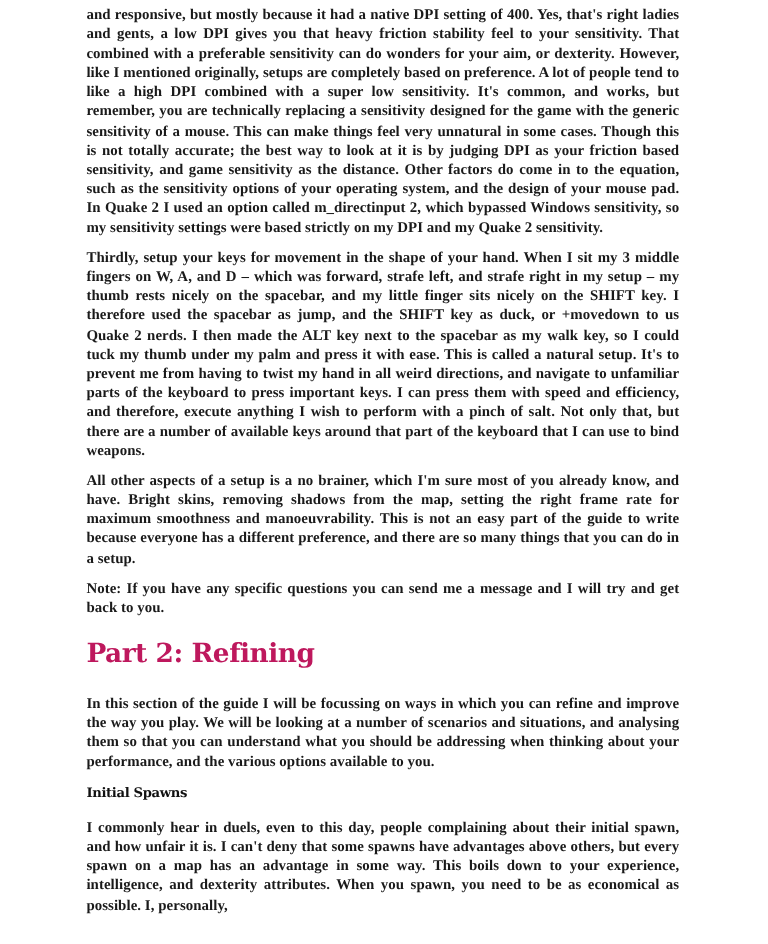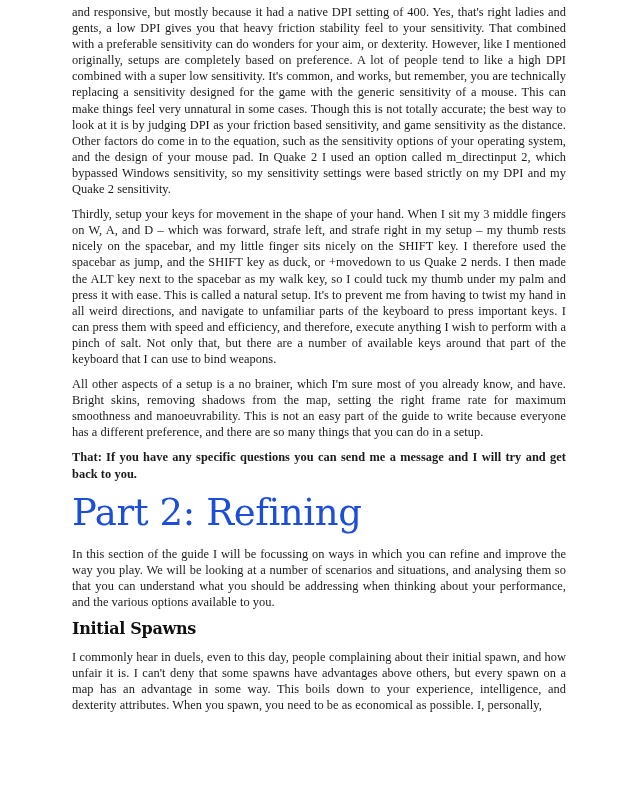--- a/index.html
+++ b/index.html
@@ -8,40 +8,41 @@
     position: absolute; left: 72px; top: 4px; width: 494px;
     font-family: "Liberation Serif", "DejaVu Serif", serif;
     color: #1a1a1a;
   }
   p {
     margin: 0 0 9px 0;
     font-size: 12.4px;
     line-height: 16.1px;
     text-align: justify;
     letter-spacing: 0.05px;
+    font-weight: bold;
   }
   p.note { font-weight: bold; margin-bottom: 14px; }
   h1 {
     font-family: "DejaVu Serif", serif;
-    font-size: 37px; font-weight: normal; margin: 6px 0 16px 0; line-height: 34px;
-    color: #1d4ed8;
+    font-size: 22px; font-weight: bold; margin: 6px 0 16px 0; line-height: 34px;
+    color: #be185d;
     letter-spacing: -0.4px;
   }
   h2 {
     font-family: "DejaVu Serif", serif;
-    font-size: 16px; font-weight: bold; margin: 6px 0 10px 0; line-height: 20px;
+    font-size: 11px; font-weight: bold; margin: 6px 0 10px 0; line-height: 20px;
     color: #111;
     letter-spacing: -0.3px;
   }
 </style>
 </head>
 <body>
 
 <div class="page">
   <p>and responsive, but mostly because it had a native DPI setting of 400. Yes, that's right ladies and gents, a low DPI gives you that heavy friction stability feel to your sensitivity. That combined with a preferable sensitivity can do wonders for your aim, or dexterity. However, like I mentioned originally, setups are completely based on preference. A lot of people tend to like a high DPI combined with a super low sensitivity. It's common, and works, but remember, you are technically replacing a sensitivity designed for the game with the generic sensitivity of a mouse. This can make things feel very unnatural in some cases. Though this is not totally accurate; the best way to look at it is by judging DPI as your friction based sensitivity, and game sensitivity as the distance. Other factors do come in to the equation, such as the sensitivity options of your operating system, and the design of your mouse pad. In Quake 2 I used an option called m_directinput 2, which bypassed Windows sensitivity, so my sensitivity settings were based strictly on my DPI and my Quake 2 sensitivity.</p>
   <p>Thirdly, setup your keys for movement in the shape of your hand. When I sit my 3 middle fingers on W, A, and D – which was forward, strafe left, and strafe right in my setup – my thumb rests nicely on the spacebar, and my little finger sits nicely on the SHIFT key. I therefore used the spacebar as jump, and the SHIFT key as duck, or +movedown to us Quake 2 nerds. I then made the ALT key next to the spacebar as my walk key, so I could tuck my thumb under my palm and press it with ease. This is called a natural setup. It's to prevent me from having to twist my hand in all weird directions, and navigate to unfamiliar parts of the keyboard to press important keys. I can press them with speed and efficiency, and therefore, execute anything I wish to perform with a pinch of salt. Not only that, but there are a number of available keys around that part of the keyboard that I can use to bind weapons.</p>
   <p>All other aspects of a setup is a no brainer, which I'm sure most of you already know, and have. Bright skins, removing shadows from the map, setting the right frame rate for maximum smoothness and manoeuvrability. This is not an easy part of the guide to write because everyone has a different preference, and there are so many things that you can do in a setup.</p>
-  <p class="note">That: If you have any specific questions you can send me a message and I will try and get back to you.</p>
+  <p class="note">Note: If you have any specific questions you can send me a message and I will try and get back to you.</p>
   <h1>Part 2: Refining</h1>
   <p>In this section of the guide I will be focussing on ways in which you can refine and improve the way you play. We will be looking at a number of scenarios and situations, and analysing them so that you can understand what you should be addressing when thinking about your performance, and the various options available to you.</p>
   <h2>Initial Spawns</h2>
   <p>I commonly hear in duels, even to this day, people complaining about their initial spawn, and how unfair it is. I can't deny that some spawns have advantages above others, but every spawn on a map has an advantage in some way. This boils down to your experience, intelligence, and dexterity attributes. When you spawn, you need to be as economical as possible. I, personally,</p>
 </div>
 
 </body></html>

